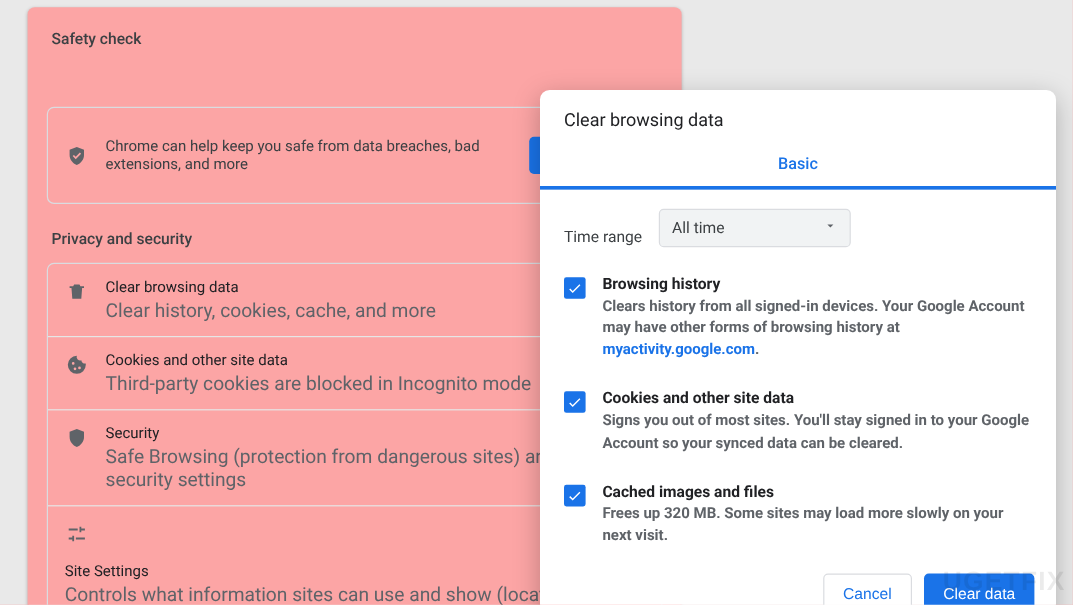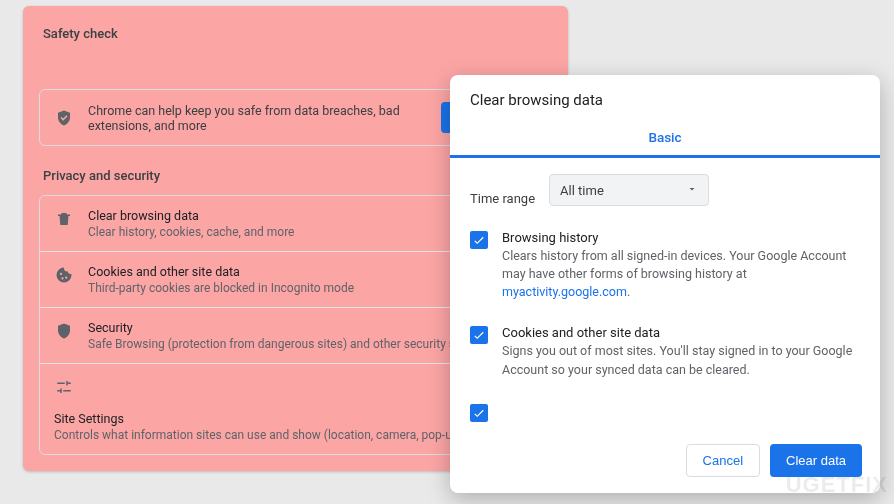--- a/index.html
+++ b/index.html
@@ -25,21 +25,21 @@
   }
   .section-title {
     font-size: 13px;
     font-weight: 500;
     color: #3c4043;
     margin: 4px 0 12px 4px;
   }
   .safety-row {
     border: 1px solid #dadce0;
     border-radius: 6px;
-    padding: 12px 14px;
+    padding: 24px 14px;
     display: flex;
     align-items: center;
     gap: 14px;
     margin-top: 48px;
   }
   .safety-row .desc { flex: 1; font-size: 12.5px; color: #3c4043; }
   .sectionspacer { height: 18px; }
   .list {
     border: 1px solid #dadce0;
     border-radius: 6px;
@@ -49,21 +49,21 @@
     display: flex;
     align-items: flex-start;
     gap: 14px;
     padding: 12px 14px;
     border-bottom: 1px solid #e6e6e6;
     cursor: pointer;
   }
   .list-row:last-child { border-bottom: none; flex-direction: column; }
   .list-row .texts { flex: 1; }
   .list-row .title { font-size: 12.5px; color: #202124; margin-bottom: 2px; }
-  .list-row .sub { font-size: 12px; color: #5f6368; }
+  .list-row .sub { font-size: 16px; color: #5f6368; }
   .icon { width: 20px; height: 20px; display:flex; align-items:center; justify-content:center; color:#5f6368; flex-shrink:0; margin-top:1px;}
   .icon svg { width: 18px; height: 18px; fill: currentColor; }
 
   .btn-primary {
     background: #1a73e8;
     color: #fff;
     border: none;
     border-radius: 4px;
     padding: 8px 16px;
     font-size: 13px;
@@ -136,20 +136,21 @@
     align-items: center;
     justify-content: space-between;
     padding: 0 10px;
     font-size: 13px;
     color: #3c4043;
     cursor: pointer;
   }
   .select .chev { color:#5f6368; }
   .options {
     padding: 6px 20px 0 20px;
+    font-weight: bold;
   }
   .opt {
     display: flex;
     gap: 14px;
     padding: 10px 0 14px 0;
     align-items: flex-start;
   }
   .checkbox {
     width: 18px; height: 18px;
     border-radius: 2px;
@@ -301,20 +302,24 @@
         <div class="t2">Signs you out of most sites. You'll stay signed in to your Google Account so your synced data can be cleared.</div>
       </div>
     </div>
 
     <div class="opt">
       <div class="checkbox">
         <svg viewBox="0 0 24 24">
             <path d="M9 16.2l-3.5-3.5L4 14.2 9 19l11-11-1.4-1.4z"></path>
           </svg>
       </div>
+      <div class="texts">
+        <div class="t1">Cached images and files</div>
+        <div class="t2">Frees up 320 MB. Some sites may load more slowly on your next visit.</div>
+      </div>
     </div>
 
   </div>
 
   <div class="dialog-actions">
     <button class="btn-secondary">Cancel</button>
     <button class="btn-primary">Clear data</button>
   </div>
 </div>
 

